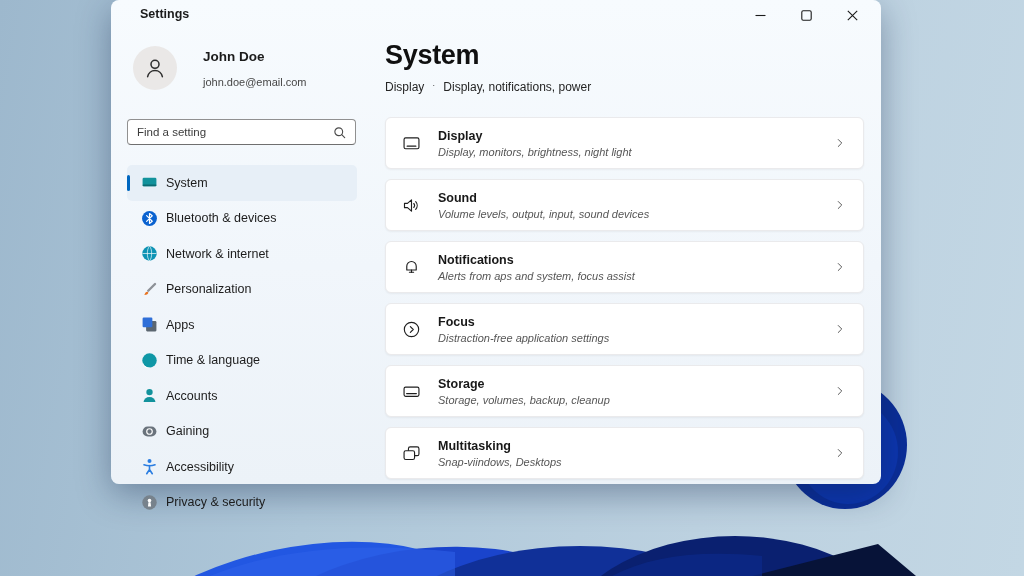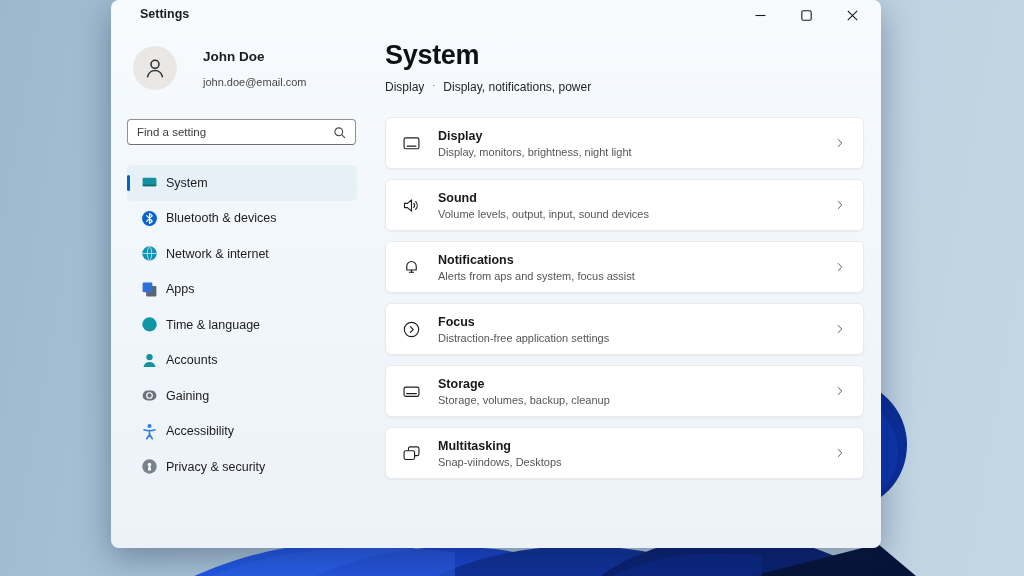--- a/index.html
+++ b/index.html
@@ -4,21 +4,21 @@
 <style>
   * { margin:0; padding:0; box-sizing:border-box; }
   html,body { width:1024px; height:576px; }
   body { font-family:"Liberation Sans", sans-serif; }
 
   .screen { position:relative; width:1024px; height:576px; overflow:hidden;
     background:linear-gradient(100deg,#9db8cd 0%,#aec7d9 35%,#bcd1e0 70%,#c3d7e4 100%); }
   .wallpaper { position:absolute; left:0; top:0; width:1024px; height:576px; }
 
   
-  .window { position:absolute; left:111px; top:0; width:770px; height:548px;
+  .window { position:absolute; left:111px; top:0; width:770px; height:484px;
     background:linear-gradient(180deg,#f7fbfe 0%,#f1f6fb 55%,#ecf2f8 100%);
     border-radius:8px; box-shadow:0 10px 34px rgba(15,35,70,.38); }
 
   .titlebar { position:absolute; top:0; left:0; right:0; height:32px; }
   .win-title { position:absolute; left:29px; top:7px; font-size:12.5px; font-weight:700; color:#1b1b1b; }
   .win-controls { position:absolute; right:6px; top:0; display:flex; }
   .win-btn { width:46px; height:30px; display:flex; align-items:center; justify-content:center;
     background:none; border:none; color:#1b1b1b; cursor:default; }
 
   
@@ -52,21 +52,21 @@
     font-size:12px; color:#252525; }
   .crumb-sep { font-size:9px; color:#4d4d4d; transform:translateY(-2px); }
 
   .cards { margin-top:23px; display:flex; flex-direction:column; gap:10px; }
   .card { height:52px; background:#ffffff; border:1px solid #eaeaec; border-radius:6px;
     box-shadow:0 1px 2px rgba(0,0,0,.05); display:flex; align-items:center;
     padding:0 16px 0 13px; cursor:default; }
   .card-icon { width:24px; display:flex; justify-content:center; color:#1e1e1e; }
   .card-text { flex:1; margin-left:15px; display:flex; flex-direction:column; }
   .card-title { font-size:12.5px; font-weight:700; color:#181818; }
-  .card-sub { font-size:11px; color:#565656; margin-top:3px; }
+  .card-sub { font-size:11px; color:#565656; margin-top:3px;font-style:italic; }
   .chevron { display:flex; color:#5a5a5a; }
 </style>
 </head>
 <body>
 
 <div class="screen">
 
   <svg class="wallpaper" viewBox="0 0 1024 576" aria-hidden="true">
     <ellipse cx="845" cy="445" rx="62" ry="64" fill="#0a2d98"></ellipse>
     <ellipse cx="848" cy="452" rx="50" ry="52" fill="#0c35ae"></ellipse>
@@ -150,20 +150,29 @@
         <div class="nav-item">
           <span class="nav-icon">
             <svg width="17" height="17" viewBox="0 0 16 16">
                 <circle cx="8" cy="8" r="6.8" fill="#0d93b4"></circle>
                 <path d="M1.4 8 H14.6 M8 1.3 c2.7 2 2.7 11.4 0 13.4 M8 1.3 c-2.7 2 -2.7 11.4 0 13.4" stroke="rgba(255,255,255,.7)" stroke-width="0.9" fill="none"></path>
               </svg>
           </span>
           <span class="nav-label">Network &amp; internet</span>
         </div>
 
+        <div class="nav-item">
+          <span class="nav-icon">
+            <svg width="17" height="17" viewBox="0 0 16 16">
+                <path d="M13.2 2.8 L6.8 9.2" stroke="#8d9197" stroke-width="2.2" stroke-linecap="round"></path>
+                <path d="M6 10 c-1.6 .2 -2.5 1.5 -2.8 3.2 1.7 .1 3.2 -.6 3.8 -2.1 Z" fill="#e8731f"></path>
+              </svg>
+          </span>
+          <span class="nav-label">Personalization</span>
+        </div>
 
         <div class="nav-item">
           <span class="nav-icon">
             <svg width="17" height="17" viewBox="0 0 16 16">
                 <rect x="4.8" y="4.8" width="9.7" height="9.7" rx="1" fill="#5b6670"></rect>
                 <rect x="1.5" y="1.5" width="9.2" height="9.2" rx="1" fill="#2f6fd8"></rect>
               </svg>
           </span>
           <span class="nav-label">Apps</span>
         </div>

